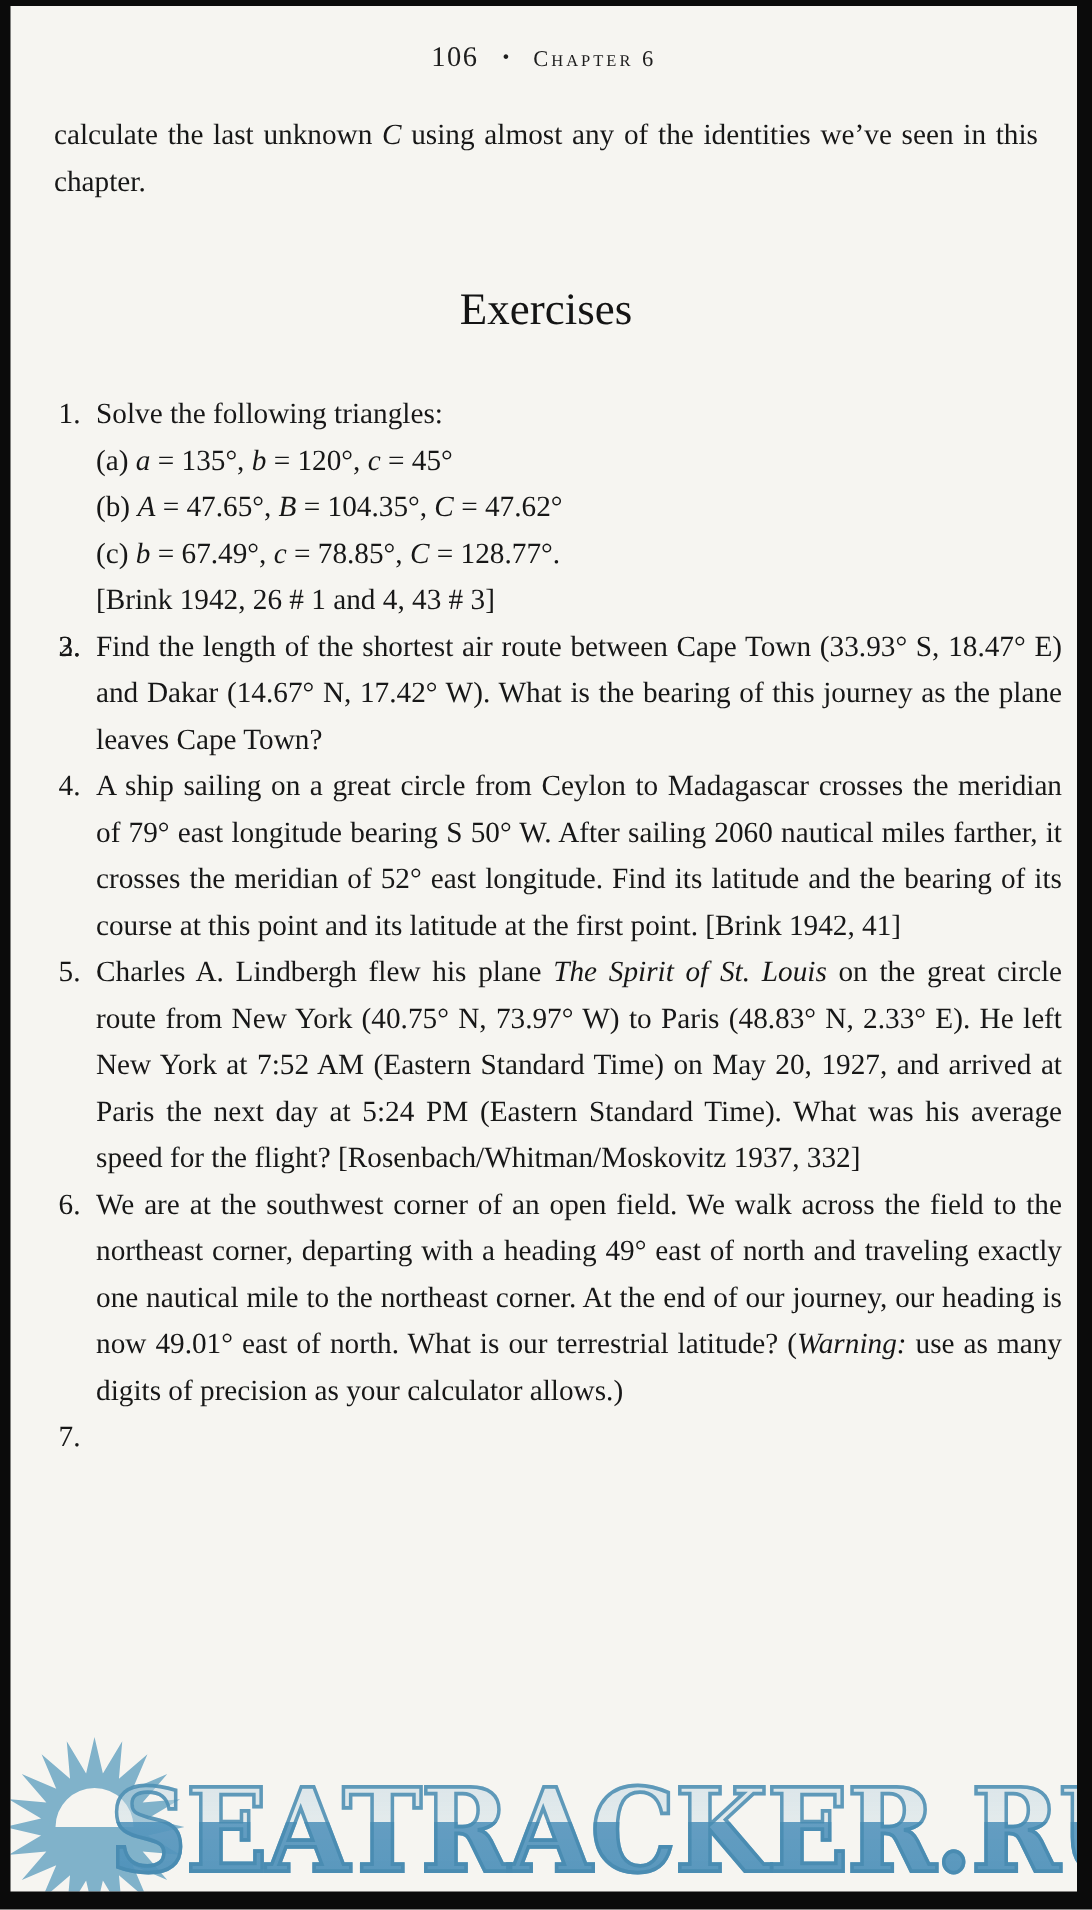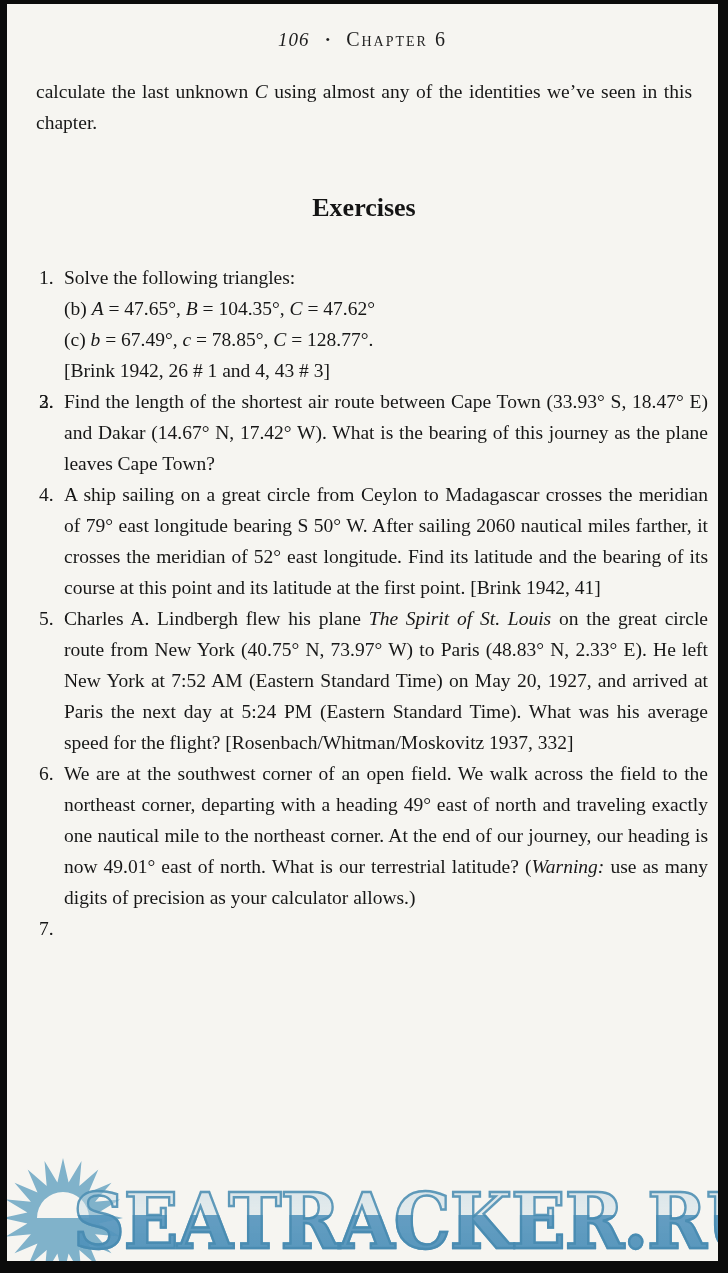--- a/index.html
+++ b/index.html
@@ -14,39 +14,39 @@
     position:absolute; left:7px; top:4px;
     width:711px; height:1257px;
     background:#f6f5f1;
     overflow:hidden;
   }
   .header {
     text-align:center;
     padding-top:24px;
     color:#1d1d1d;
   }
-  .header .pgnum { font-size:19px; letter-spacing:1px;font-style:italic; }
+  .header .pgnum { font-size:19px; letter-spacing:1px; }
   .header .bullet { font-size:13px; margin:0 16px; position:relative; top:-2px; }
   .header .chapter {
-    font-size:20px;
+    font-size:15px;
     font-variant:small-caps;
     letter-spacing:2px;
   }
   .content {
     padding:0 10px 0 13px;
     color:#171717;
     font-size:19.5px;
     line-height:31px;
   }
   .content p { margin:16px; text-align:justify; }
   .content p.first { margin-top:25px; }
   .content p.indent { text-indent:27px; }
   .ex-title {
-    font-size:26px;
-    font-weight:700;
+    font-size:30px;
+    font-weight:400;
     text-align:center;
     margin:54px 0 39px 0;
     color:#141414;
   }
   .ex-list { margin:0; padding:0; list-style:none; }
   .ex-item {
     position:relative;
     margin-left:19px;
     padding-left:25px;
     text-align:justify;
@@ -90,20 +90,21 @@
 
     <p class="first"><span>calculate the last unknown </span><span class="it">C</span><span> using almost any of the identities we’ve seen in this chapter.</span></p>
 
     <div class="ex-title">Exercises</div>
 
     <div class="ex-list">
 
       <div class="ex-item">
         <span class="ex-num">1.</span>
         <div class="subline"><span>Solve the following triangles:</span></div>
+        <div class="subline"><span>(a) </span><span class="it">a</span><span> = 135°, </span><span class="it">b</span><span> = 120°, </span><span class="it">c</span><span> = 45°</span></div>
         <div class="subline"><span>(b) </span><span class="it">A</span><span> = 47.65°, </span><span class="it">B</span><span> = 104.35°, </span><span class="it">C</span><span> = 47.62°</span></div>
         <div class="subline"><span>(c) </span><span class="it">b</span><span> = 67.49°, </span><span class="it">c</span><span> = 78.85°, </span><span class="it">C</span><span> = 128.77°.</span></div>
         <div class="subline"><span>[Brink 1942, 26 # 1 and 4, 43 # 3]</span></div>
       </div>
 
       <div class="ex-item">
         <span class="ex-num">2.</span>
       </div>
 
       <div class="ex-item">

